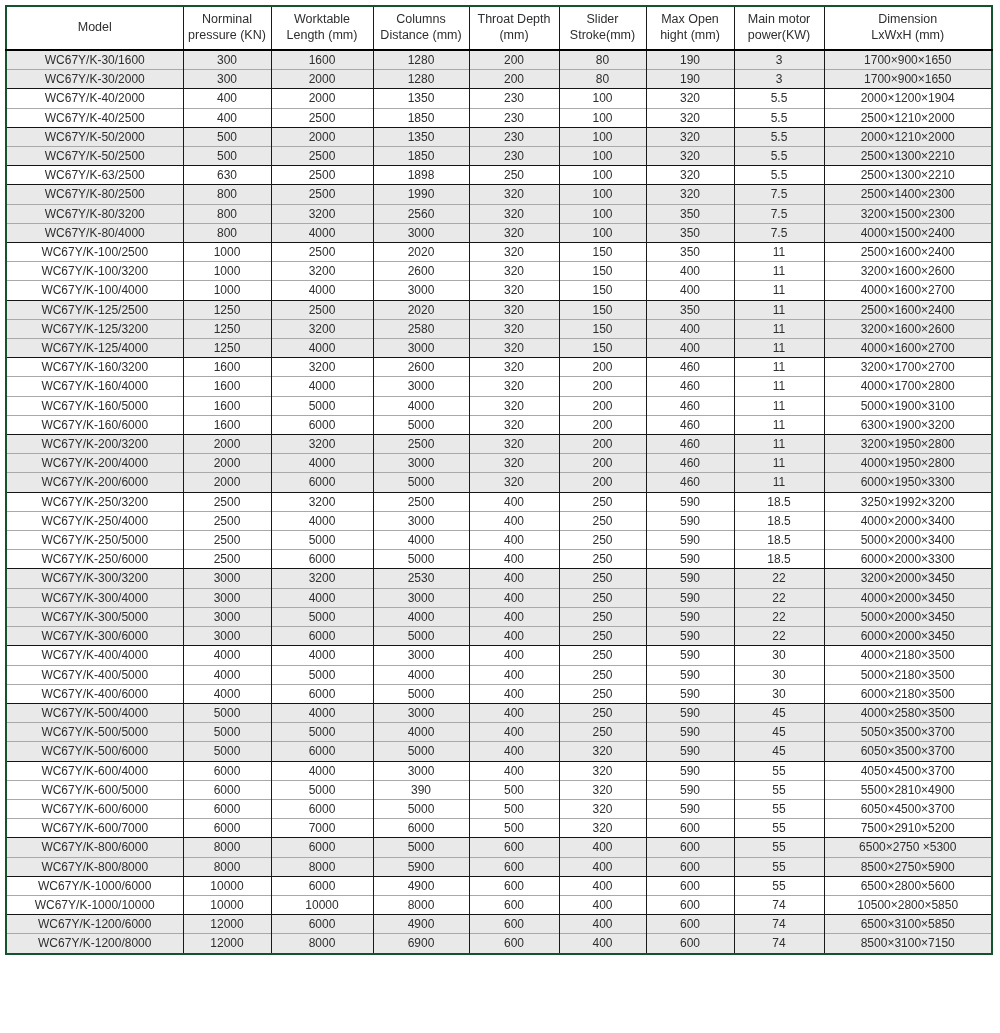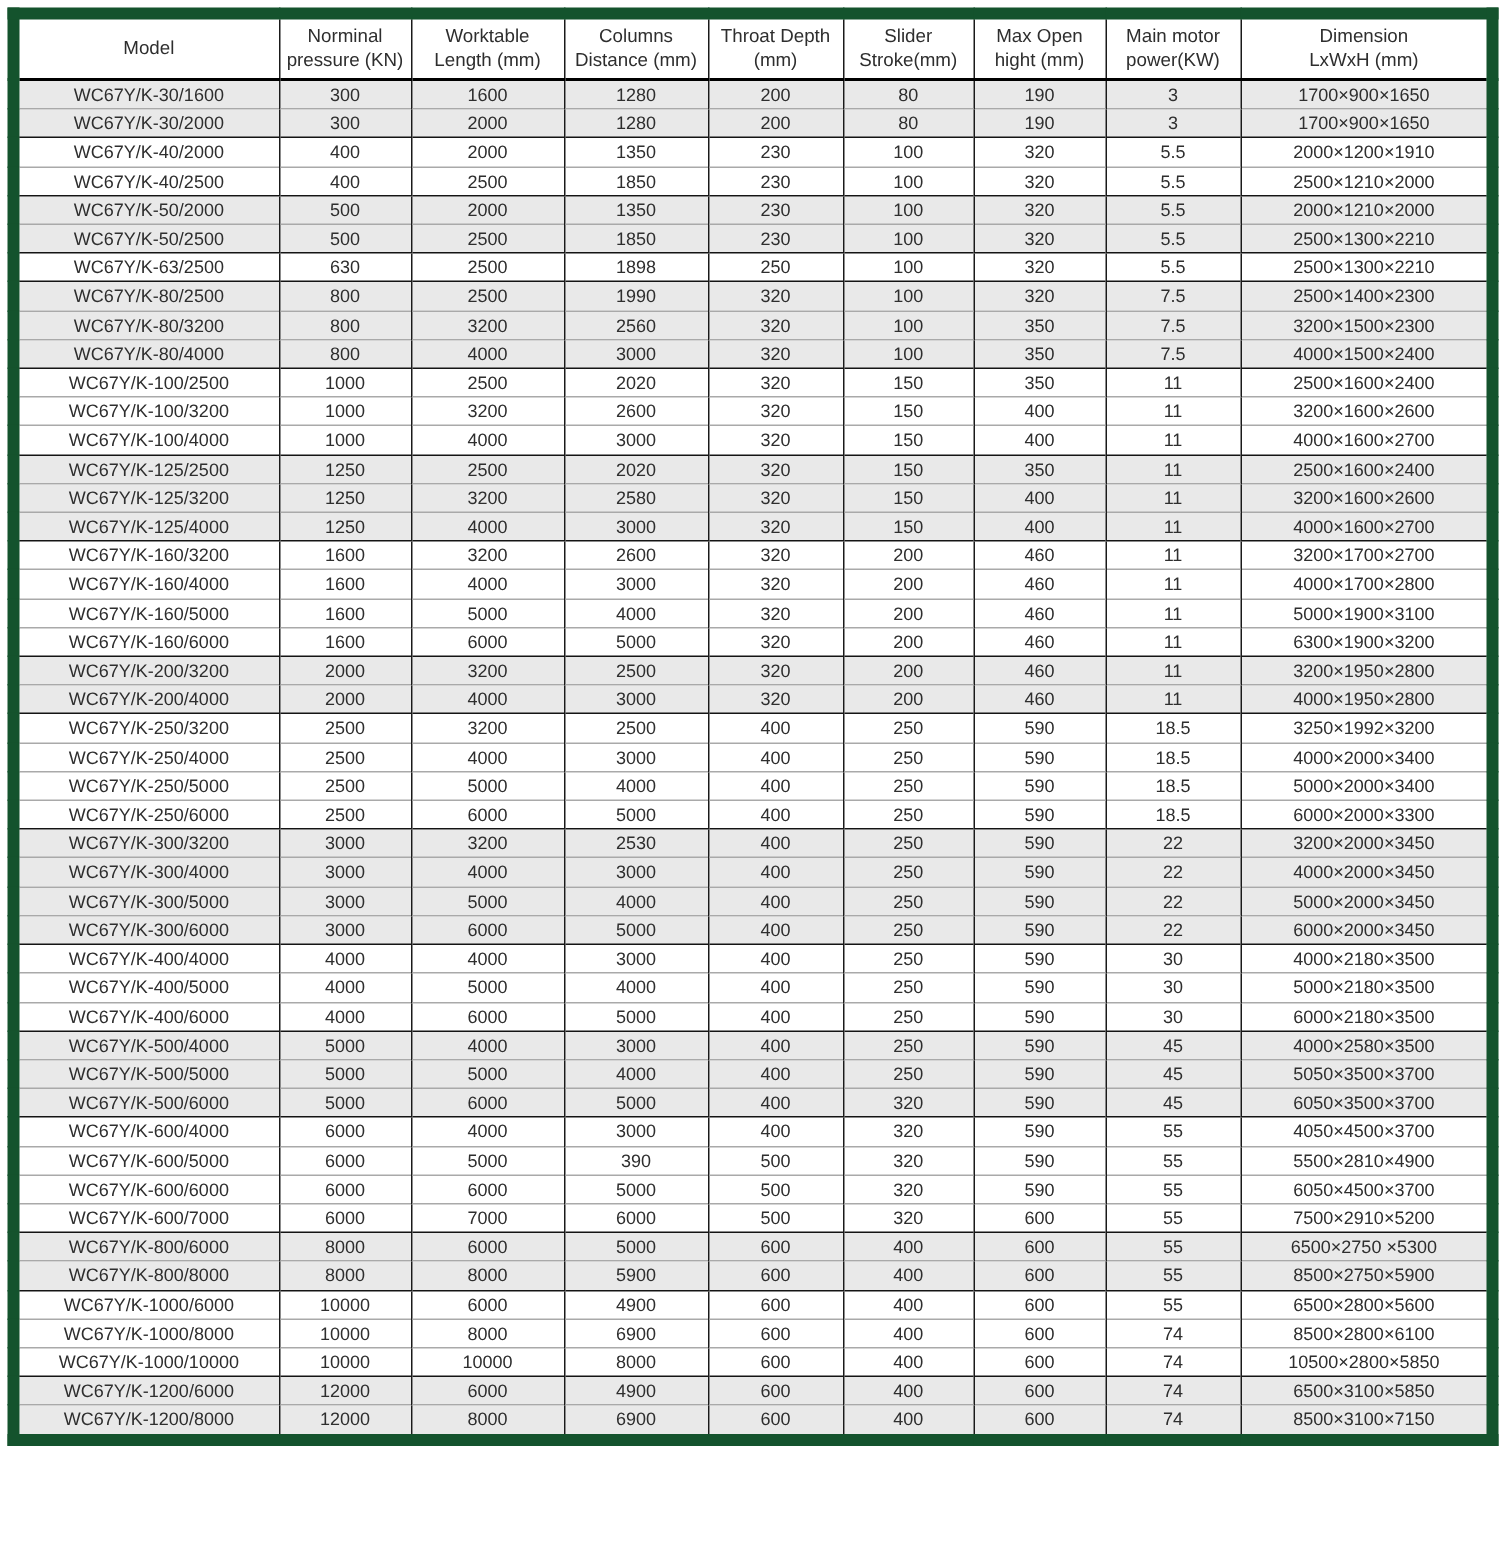--- a/index.html
+++ b/index.html
@@ -12,21 +12,21 @@
     width: 1000px;
     height: 1033px;
     background: #ffffff;
     box-sizing: border-box;
     padding: 5px;
   }
   table.spec {
     border-collapse: collapse;
     width: 988px;
     table-layout: fixed;
-    border: 8px solid #14532d;
+    border: 2px solid #14532d;
   }
   table.spec th, table.spec td {
     border-left: 1px solid #1a1a1a;
     border-right: 1px solid #1a1a1a;
     text-align: center;
     vertical-align: middle;
     color: #2e2e2e;
     overflow: hidden;
     padding: 0 2px;
     box-sizing: border-box;
@@ -119,21 +119,21 @@
         </tr>
         <tr class="plain group-start">
           <td>WC67Y/K-40/2000</td>
           <td>400</td>
           <td>2000</td>
           <td>1350</td>
           <td>230</td>
           <td>100</td>
           <td>320</td>
           <td>5.5</td>
-          <td>2000×1200×1910</td>
+          <td>2000×1200×1904</td>
         </tr>
         <tr class="plain">
           <td>WC67Y/K-40/2500</td>
           <td>400</td>
           <td>2500</td>
           <td>1850</td>
           <td>230</td>
           <td>100</td>
           <td>320</td>
           <td>5.5</td>
@@ -330,20 +330,31 @@
           <td>WC67Y/K-200/4000</td>
           <td>2000</td>
           <td>4000</td>
           <td>3000</td>
           <td>320</td>
           <td>200</td>
           <td>460</td>
           <td>11</td>
           <td>4000×1950×2800</td>
         </tr>
+        <tr class="shaded">
+          <td>WC67Y/K-200/6000</td>
+          <td>2000</td>
+          <td>6000</td>
+          <td>5000</td>
+          <td>320</td>
+          <td>200</td>
+          <td>460</td>
+          <td>11</td>
+          <td>6000×1950×3300</td>
+        </tr>
         <tr class="plain group-start">
           <td>WC67Y/K-250/3200</td>
           <td>2500</td>
           <td>3200</td>
           <td>2500</td>
           <td>400</td>
           <td>250</td>
           <td>590</td>
           <td>18.5</td>
           <td>3250×1992×3200</td>
@@ -560,31 +571,20 @@
         <tr class="plain group-start">
           <td>WC67Y/K-1000/6000</td>
           <td>10000</td>
           <td>6000</td>
           <td>4900</td>
           <td>600</td>
           <td>400</td>
           <td>600</td>
           <td>55</td>
           <td>6500×2800×5600</td>
-        </tr>
-        <tr class="plain">
-          <td>WC67Y/K-1000/8000</td>
-          <td>10000</td>
-          <td>8000</td>
-          <td>6900</td>
-          <td>600</td>
-          <td>400</td>
-          <td>600</td>
-          <td>74</td>
-          <td>8500×2800×6100</td>
         </tr>
         <tr class="plain">
           <td>WC67Y/K-1000/10000</td>
           <td>10000</td>
           <td>10000</td>
           <td>8000</td>
           <td>600</td>
           <td>400</td>
           <td>600</td>
           <td>74</td>

